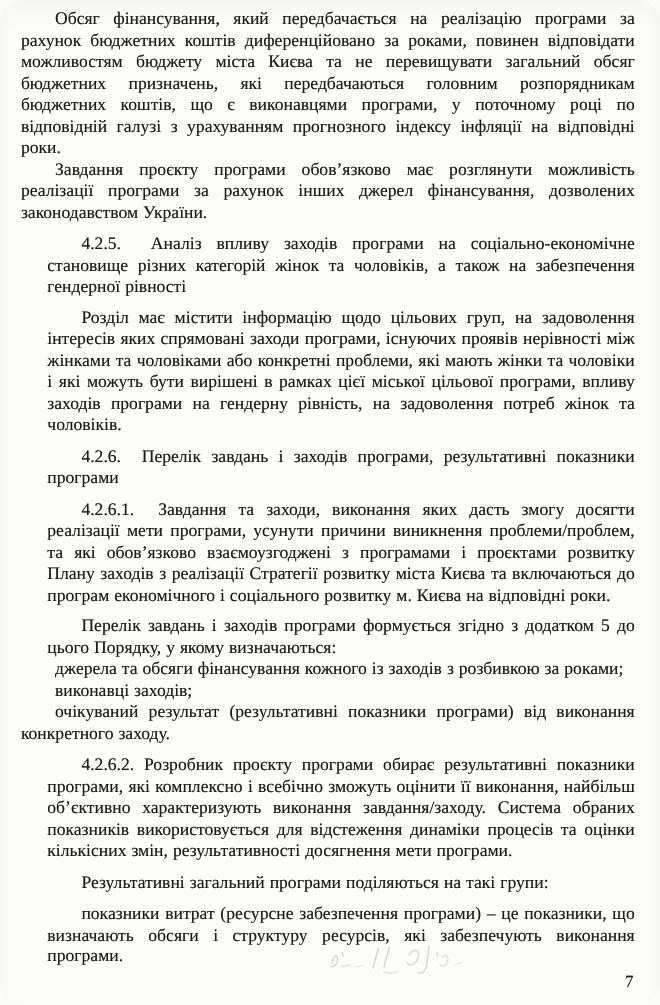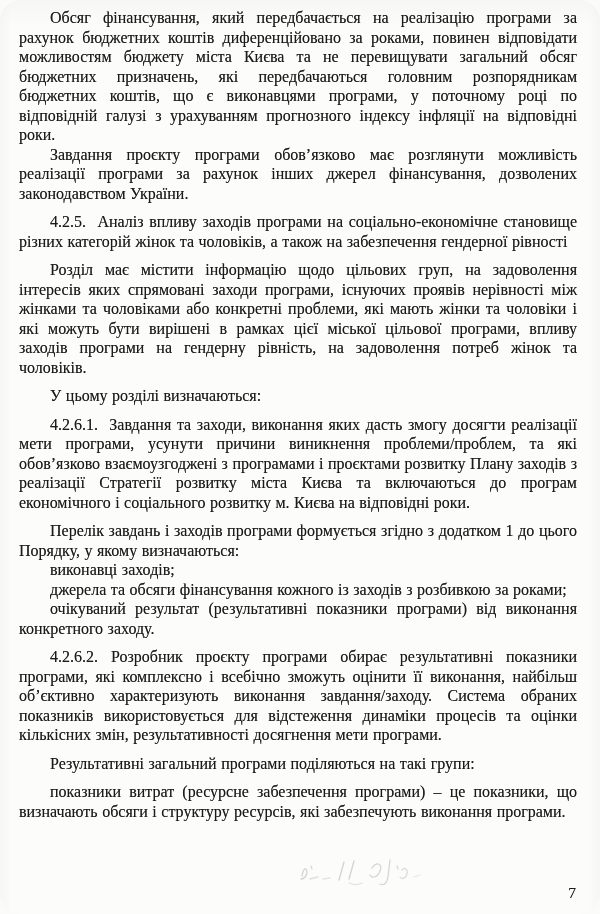--- a/index.html
+++ b/index.html
@@ -35,20 +35,21 @@
   .para {
     margin: 0;
     text-indent: 31px;
     text-align: justify;
     text-align-last: left;
     word-spacing: 0.5px;
     text-shadow: 0 0 0.35px rgba(20,20,20,0.55);
   }
   .gap {
     margin-top: 9px;
+    margin-left: 24px;
   }
   .page-number {
     position: absolute;
     right: 24px;
     top: 883px;
     font-size: 15.5px;
     text-shadow: 0 0 0.35px rgba(20,20,20,0.55);
   }
   .pencil-marks {
     position: absolute;
@@ -62,25 +63,25 @@
 </head>
 <body>
 
 <div class="scan-page">
 
   <div class="content">
     <p class="para">Обсяг фінансування, який передбачається на реалізацію програми за рахунок бюджетних коштів диференційовано за роками, повинен відповідати можливостям бюджету міста Києва та не перевищувати загальний обсяг бюджетних призначень, які передбачаються головним розпорядникам бюджетних коштів, що є виконавцями програми, у поточному році по відповідній галузі з урахуванням прогнозного індексу інфляції на відповідні роки.</p>
     <p class="para">Завдання проєкту програми обов’язково має розглянути можливість реалізації програми за рахунок інших джерел фінансування, дозволених законодавством України.</p>
     <p class="para gap">4.2.5.&nbsp; Аналіз впливу заходів програми на соціально-економічне становище різних категорій жінок та чоловіків, а також на забезпечення гендерної рівності</p>
     <p class="para gap">Розділ має містити інформацію щодо цільових груп, на задоволення інтересів яких спрямовані заходи програми, існуючих проявів нерівності між жінками та чоловіками або конкретні проблеми, які мають жінки та чоловіки і які можуть бути вирішені в рамках цієї міської цільової програми, впливу заходів програми на гендерну рівність, на задоволення потреб жінок та чоловіків.</p>
-    <p class="para gap">У цьому розділі визначаються:</p>
+    <p class="para gap">4.2.6.&nbsp; Перелік завдань і заходів програми, результативні показники програми</p>
     <p class="para gap">4.2.6.1.&nbsp; Завдання та заходи, виконання яких дасть змогу досягти реалізації мети програми, усунути причини виникнення проблеми/проблем, та які обов’язково взаємоузгоджені з програмами і проєктами розвитку Плану заходів з реалізації Стратегії розвитку міста Києва та включаються до програм економічного і соціального розвитку м. Києва на відповідні роки.</p>
-    <p class="para gap">Перелік завдань і заходів програми формується згідно з додатком 1 до цього Порядку, у якому визначаються:</p>
+    <p class="para gap">Перелік завдань і заходів програми формується згідно з додатком 5 до цього Порядку, у якому визначаються:</p>
+    <p class="para">джерела та обсяги фінансування кожного із заходів з розбивкою за роками;</p>
     <p class="para">виконавці заходів;</p>
-    <p class="para">джерела та обсяги фінансування кожного із заходів з розбивкою за роками;</p>
     <p class="para">очікуваний результат (результативні показники програми) від виконання конкретного заходу.</p>
     <p class="para gap">4.2.6.2. Розробник проєкту програми обирає результативні показники програми, які комплексно і всебічно зможуть оцінити її виконання, найбільш об’єктивно характеризують виконання завдання/заходу. Система обраних показників використовується для відстеження динаміки процесів та оцінки кількісних змін, результативності досягнення мети програми.</p>
     <p class="para gap">Результативні загальний програми поділяються на такі групи:</p>
     <p class="para gap">показники витрат (ресурсне забезпечення програми) – це показники, що визначають обсяги і структуру ресурсів, які забезпечують виконання програми.</p>
   </div>
 
   <svg class="pencil-marks" viewBox="0 0 136 42" xmlns="http://www.w3.org/2000/svg" fill="none" stroke="#a39d94" stroke-width="1.3" stroke-linecap="round">
     <path d="M6 24 c1 -7 4 -10 5 -4 c0 4 -3 7 -6 7" opacity="0.8"></path>
     <path d="M15 14 l1 3" opacity="0.7"></path>
     <path d="M14 27 l8 -2" opacity="0.55"></path>

